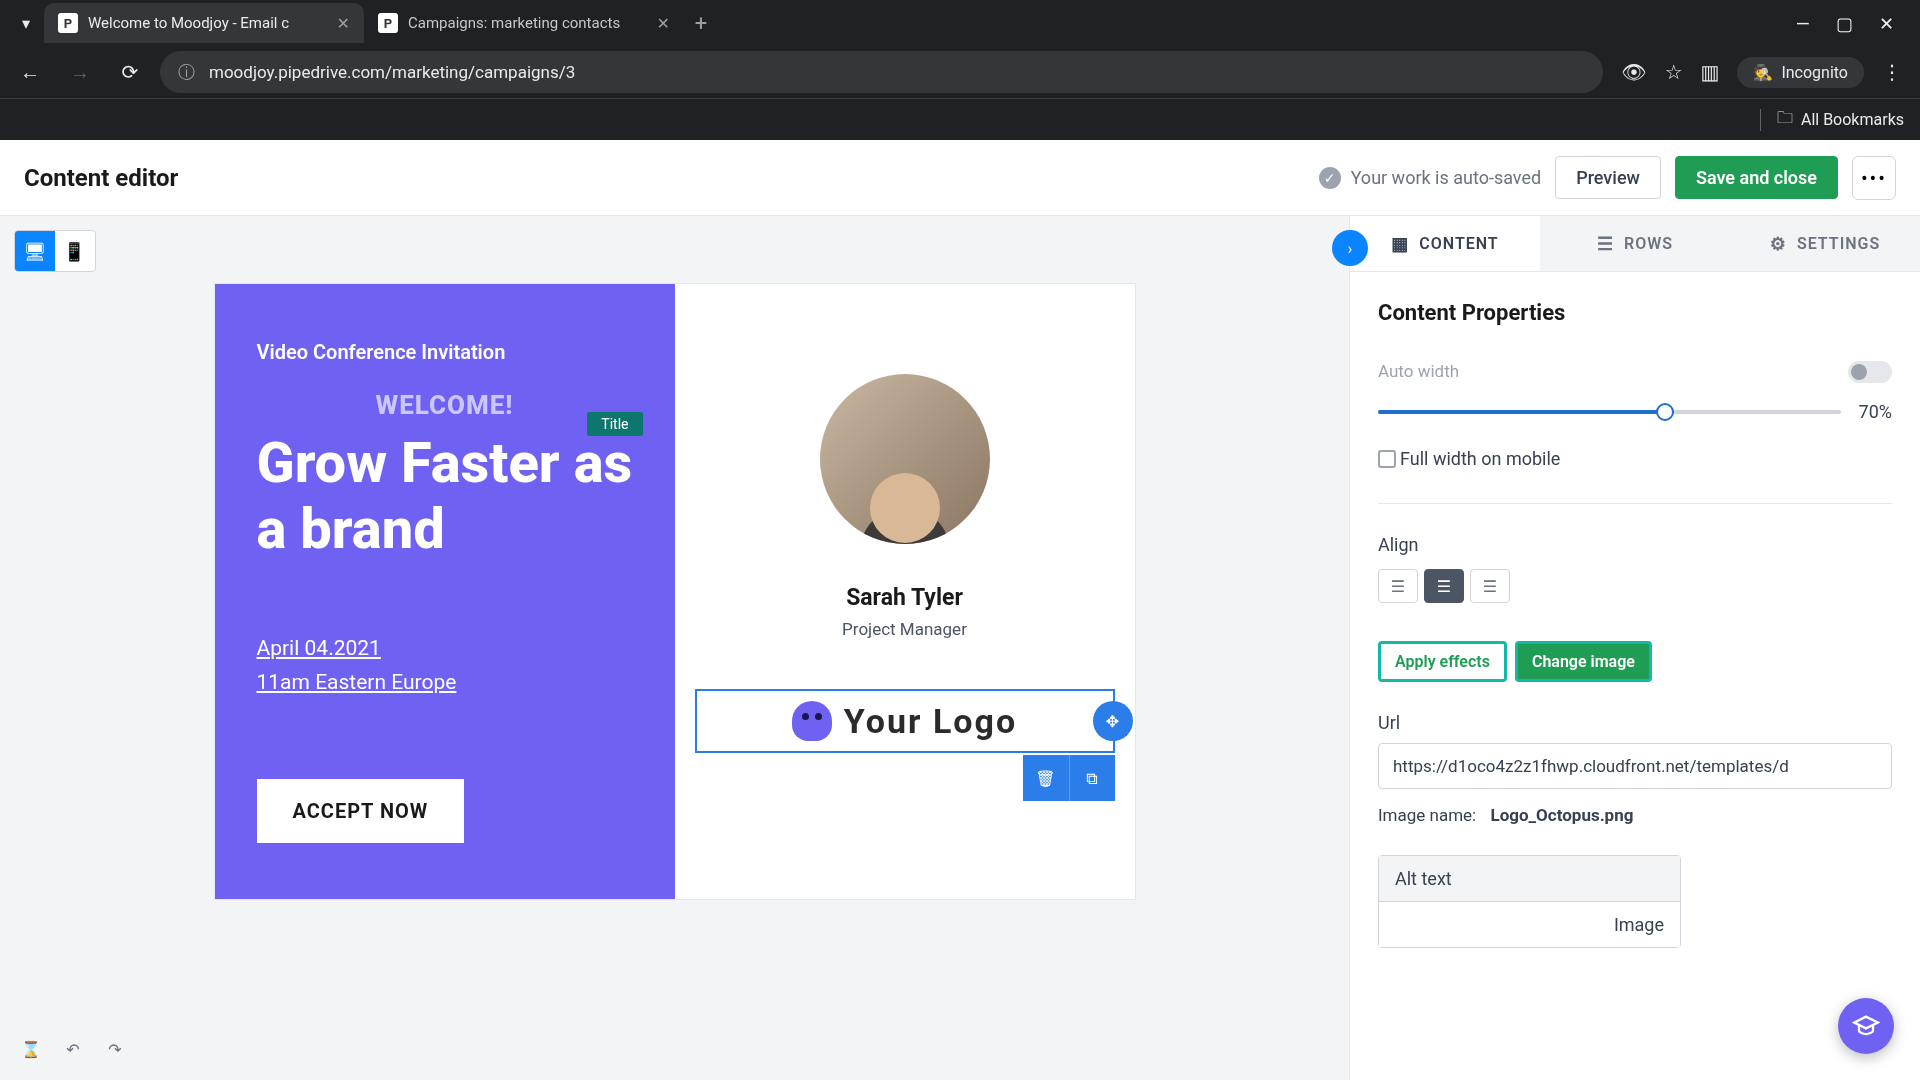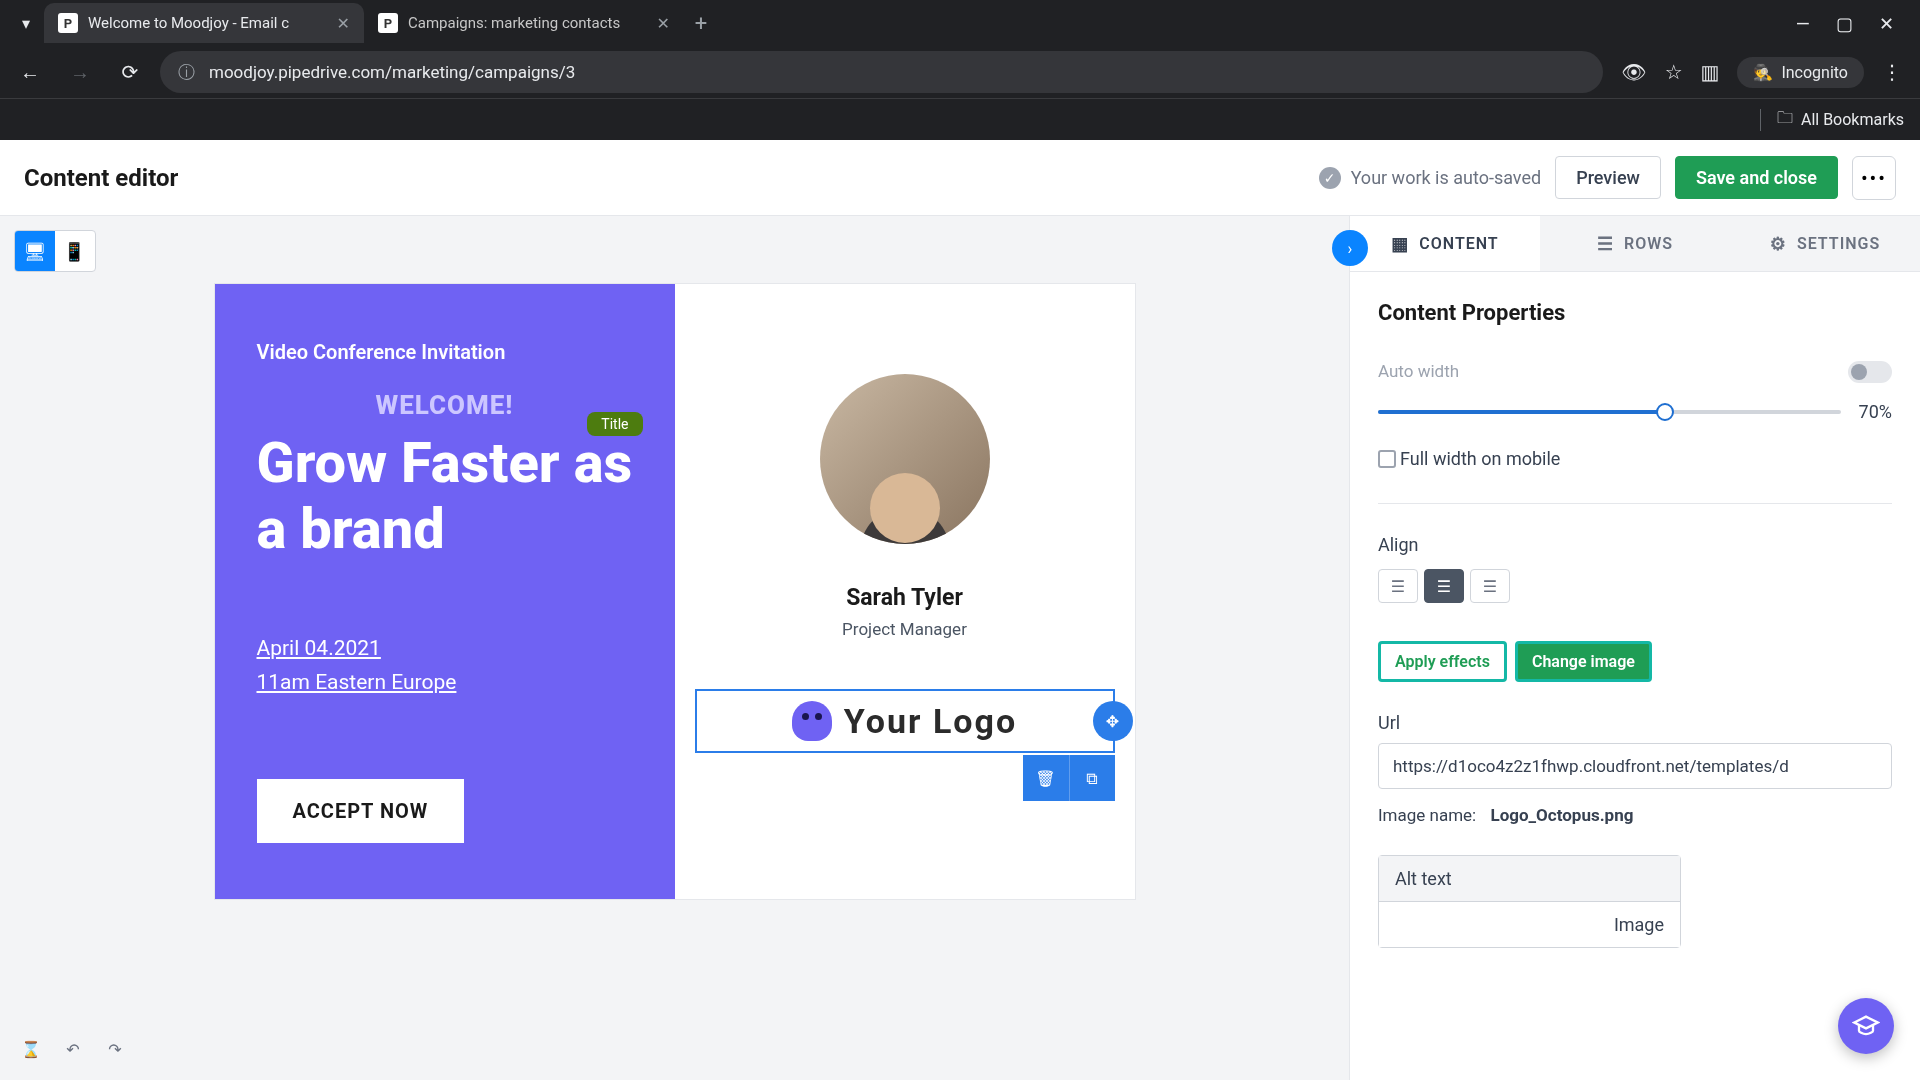--- a/index.html
+++ b/index.html
@@ -46,21 +46,21 @@
 .view-switch { position: absolute; top: 14px; left: 14px; display: flex; border: 1px solid #d1d5db; border-radius: 4px; overflow: hidden; background: #fff; }
 .view-btn { width: 40px; height: 40px; display: flex; align-items: center; justify-content: center; font-size: 18px; color: #374151; }
 .view-btn.active { background: #0a84ff; color: #fff; }
 .bottom-tools { position: absolute; bottom: 14px; left: 14px; display: flex; gap: 8px; align-items: center; }
 .tool-btn { width: 34px; height: 34px; display: flex; align-items: center; justify-content: center; color: #6b7280; border-radius: 4px; }
 
 .email-canvas { margin: 68px auto 0; width: 920px; background: #fff; display: flex; box-shadow: 0 0 0 1px #e5e7eb; }
 .left-col { width: 460px; background: #6f62f3; padding: 56px 42px; color: #fff; }
 .eyebrow { font-size: 20px; font-weight: 600; margin-bottom: 26px; }
 .welcome { font-size: 26px; font-weight: 800; letter-spacing: 1px; color: #ccc6ff; text-align: center; margin-bottom: 10px; }
-.title-badge { position: absolute; background: #4d7c0f; color: #fff; font-size: 14px; padding: 4px 14px; border-radius: 8px; }
+.title-badge { position: absolute; background: #0f766e; color: #fff; font-size: 14px; padding: 4px 14px; border-radius: 2px; }
 .headline-wrap { position: relative; }
 .headline-wrap .title-badge { top: -18px; right: -10px; }
 .headline { font-size: 56px; font-weight: 800; line-height: 1.18; margin-bottom: 70px; }
 .datetime { font-size: 21px; text-decoration: underline; line-height: 1.6; margin-bottom: 80px; }
 .accept-btn { background: #fff; color: #1a1a1a; font-size: 20px; font-weight: 700; letter-spacing: 1px; padding: 20px 36px; border: none; }
 
 .right-col { flex: 1; display: flex; flex-direction: column; align-items: center; padding: 90px 20px 20px; position: relative; }
 .avatar { width: 170px; height: 170px; border-radius: 50%; background: linear-gradient(135deg,#c9b8a3,#8a7560); margin-bottom: 40px; position: relative; overflow: hidden; }
 .avatar::after { content:''; position:absolute; left:50%; top:58%; transform:translateX(-50%); width:70px; height:70px; background:#d9b896; border-radius:50%; box-shadow: 0 44px 0 10px #3d3a3a; }
 .person-name { font-size: 23px; font-weight: 700; color: #1a1a1a; margin-bottom: 8px; }

